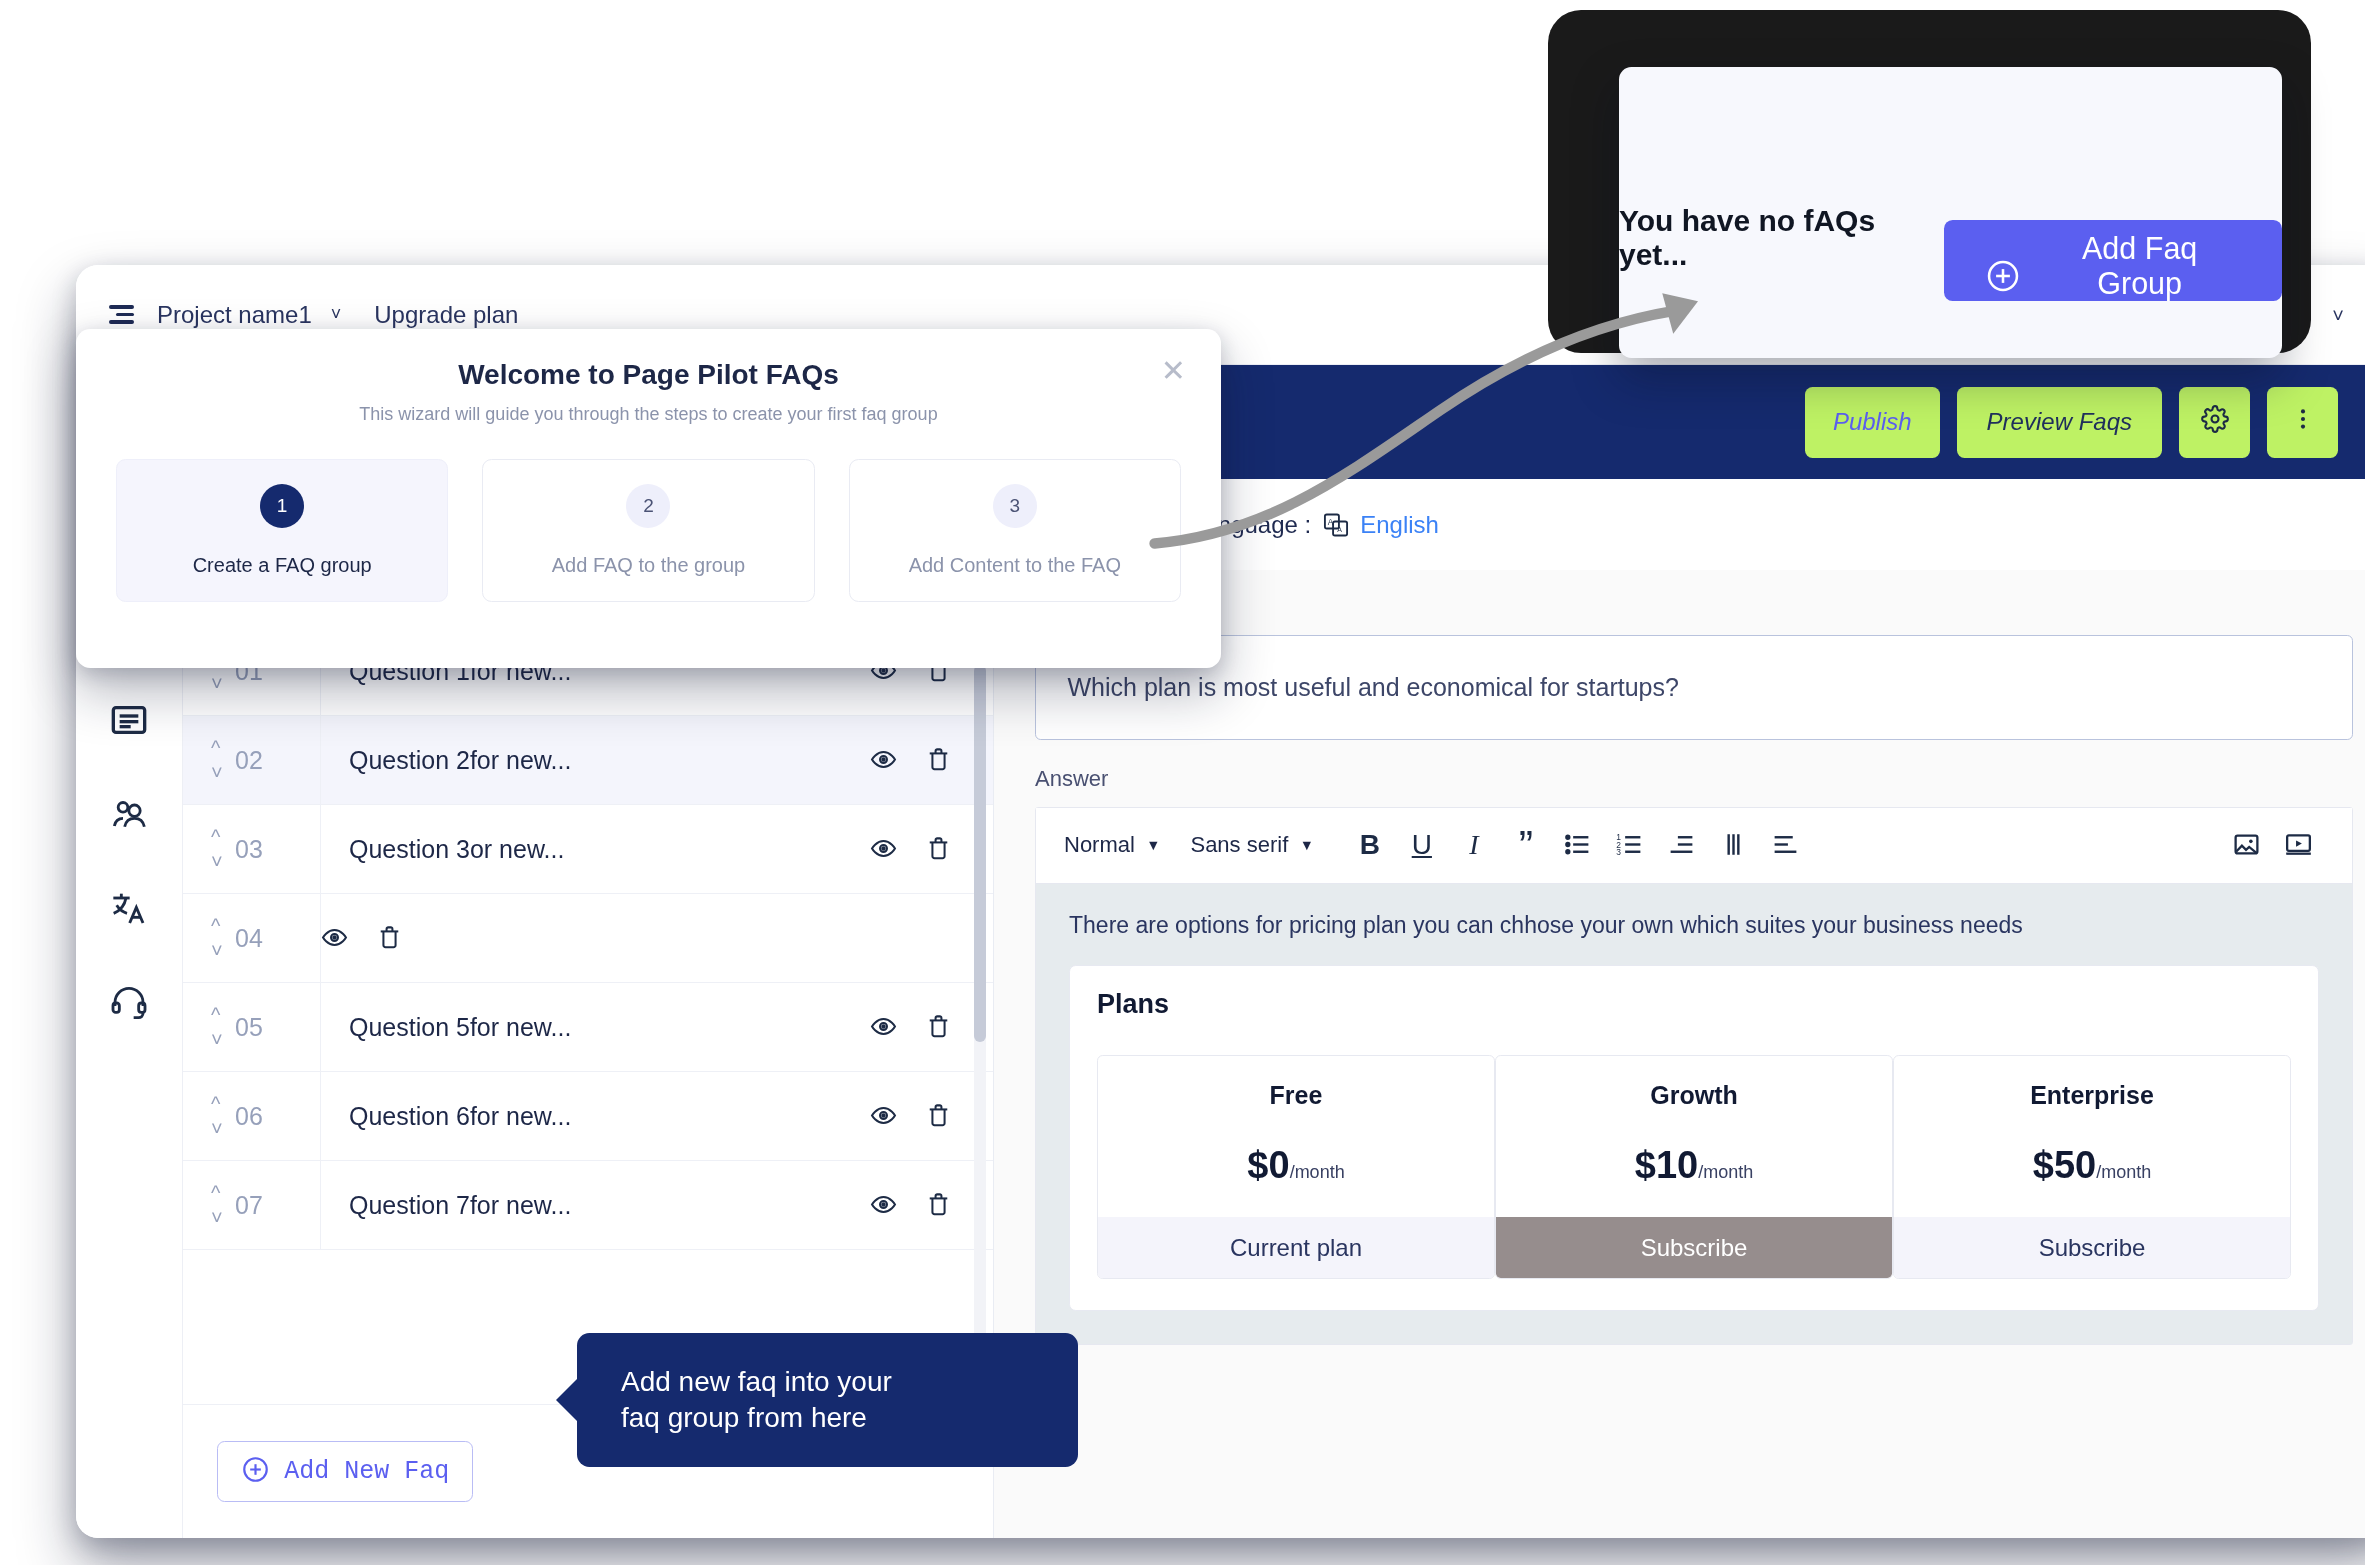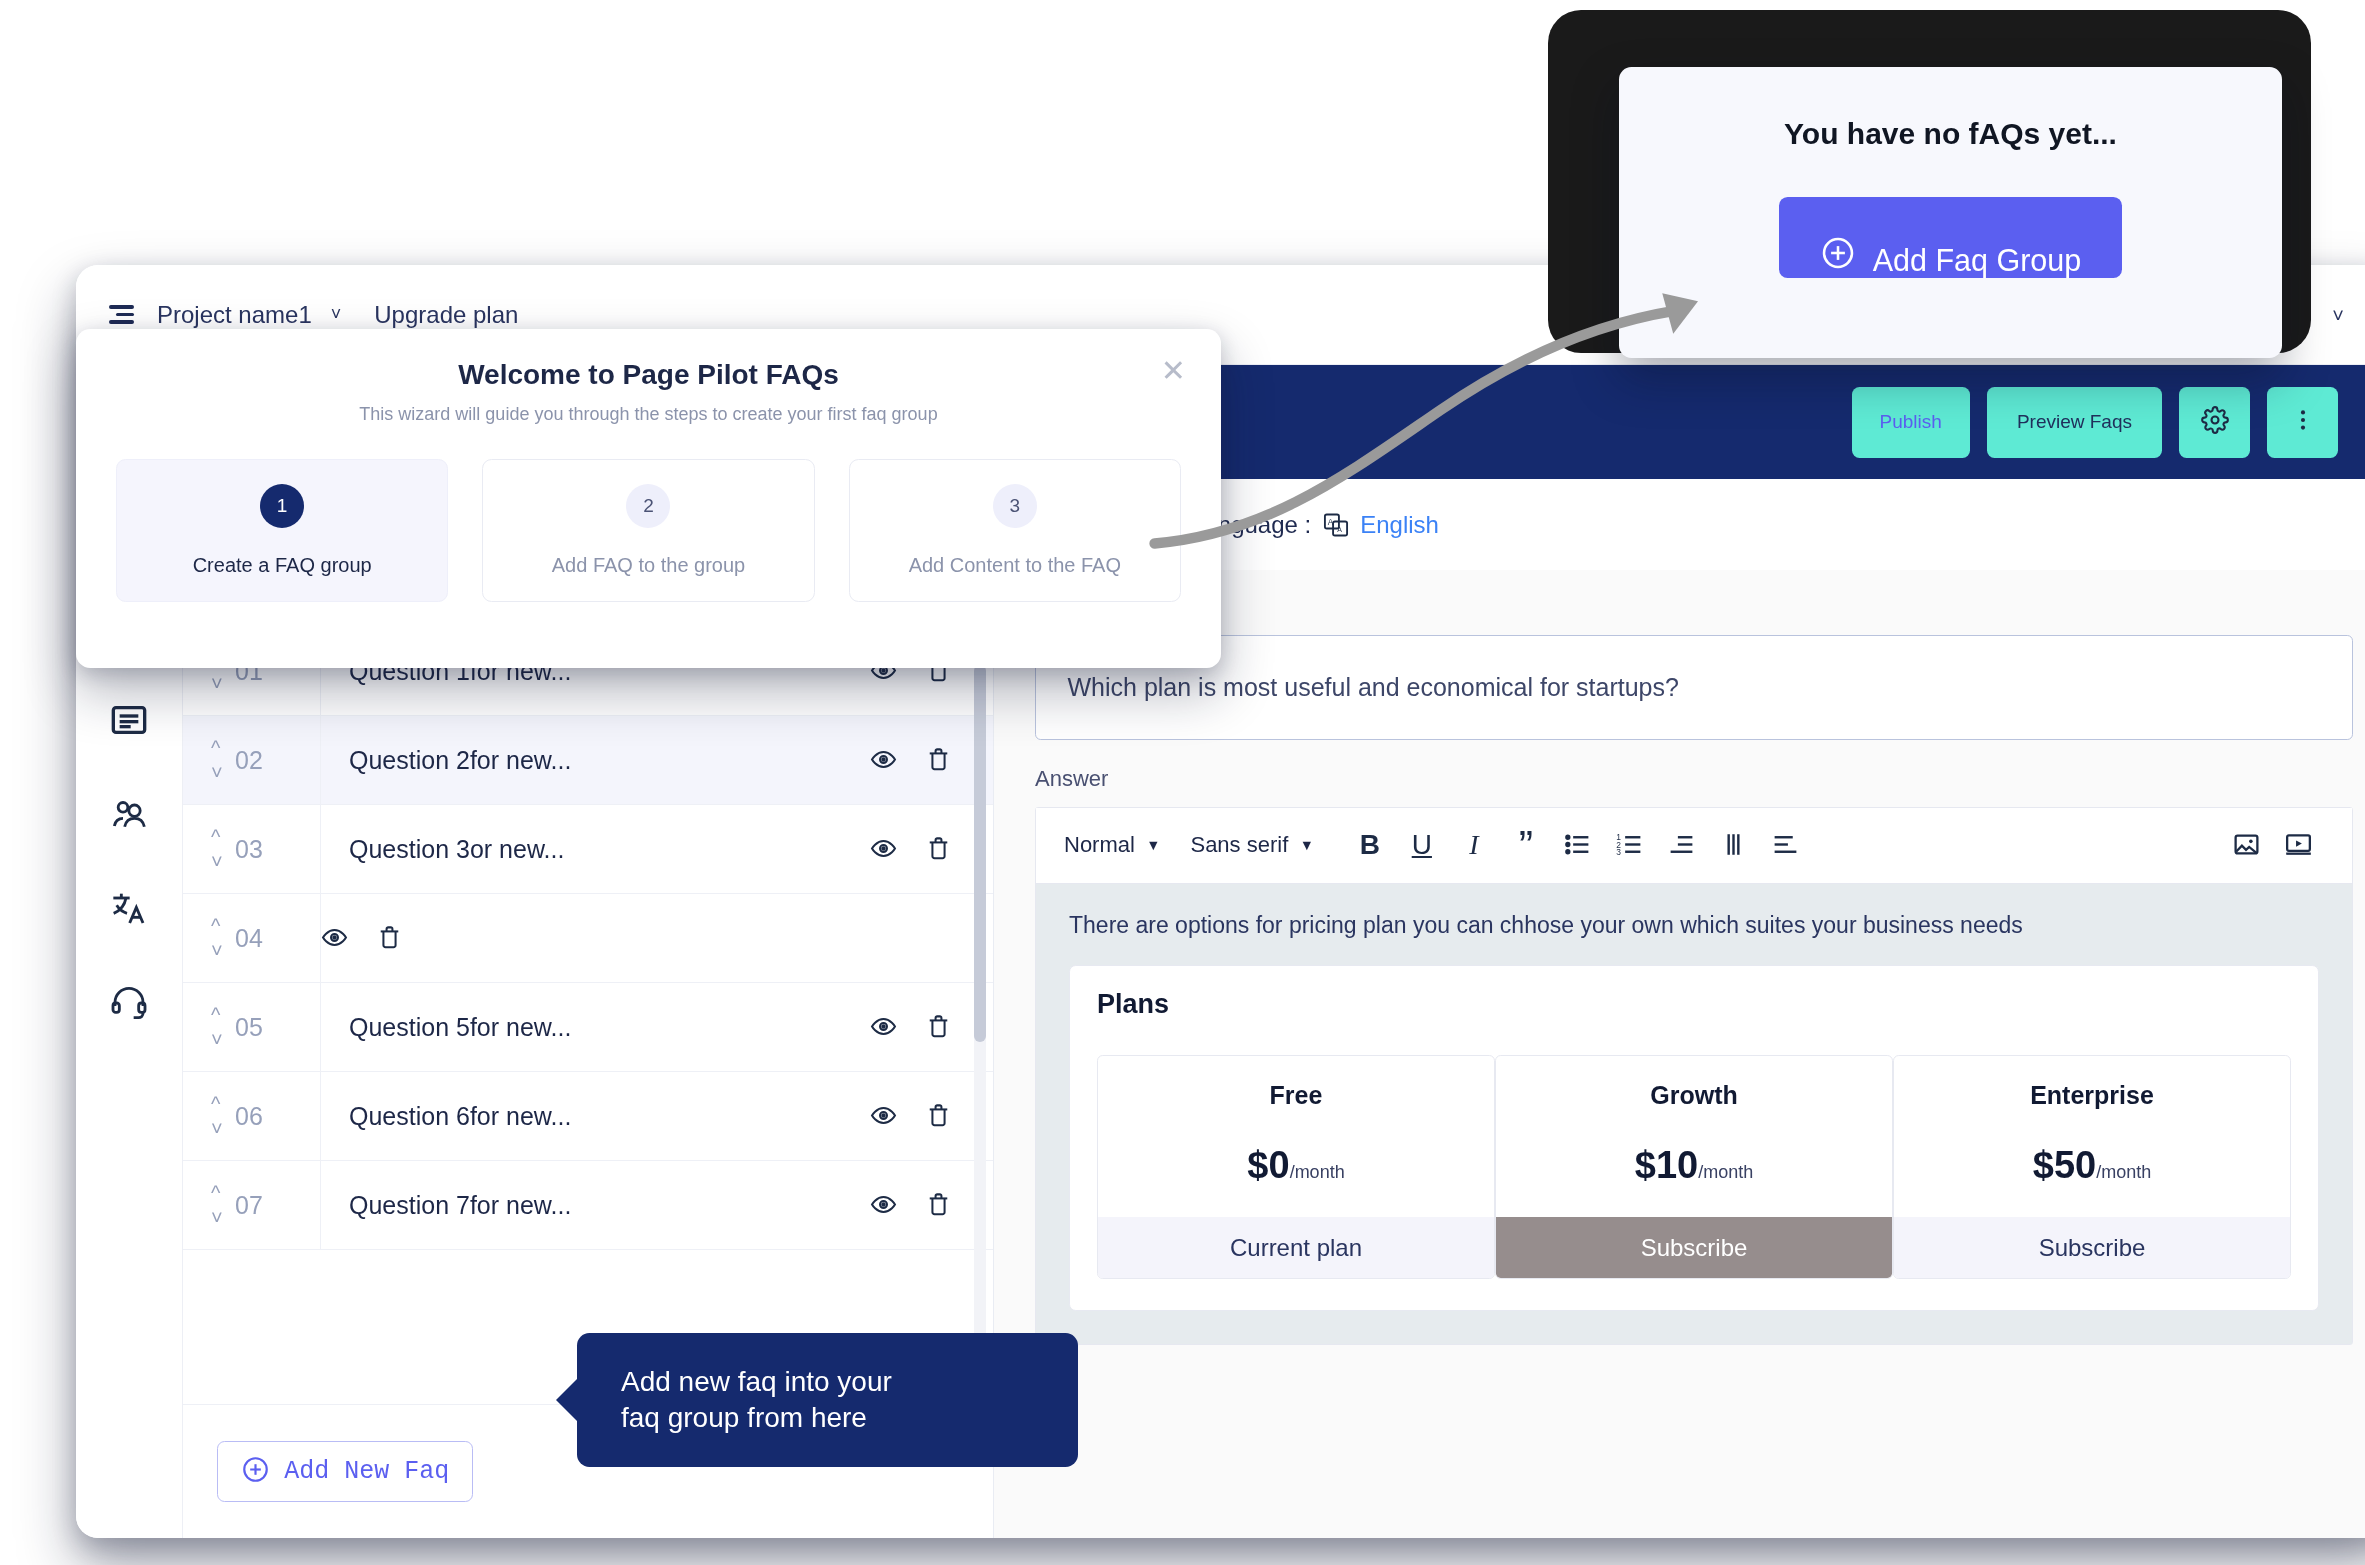--- a/index.html
+++ b/index.html
@@ -48,24 +48,24 @@
 
   
   .navy-band {
     position: absolute; left: 0; top: 100px;
     width: 100%; height: 114px;
     background: #152a6e;
     display:flex; align-items:center; justify-content:flex-end;
     padding-right: 56px; gap: 17px;
   }
   .navy-btn {
-    background:#5eead4; border-radius: 7.6px;
+    background:#bef264; border-radius: 7.6px;
     height: 71px; display:flex; align-items:center; justify-content:center;
-    padding: 0 30px; font-size: 19px; color:#20305c; white-space:nowrap;
-    border:none; cursor:pointer; font-family:inherit;
+    padding: 0 30px; font-size: 24px; color:#20305c; white-space:nowrap;
+    border:none; cursor:pointer; font-family:inherit;font-style:italic;
   }
   .navy-btn.publish { color:#5b5ff0; padding: 0 28px; }
   .navy-btn.icon-only { width: 71px; padding: 0; }
 
   
   .device-strip {
     position:absolute; left:0; top:215px; width:100%; height:91px;
     background:#ffffff; display:flex; align-items:center;
     border-bottom:0.5px solid #e7eaf2;
   }
@@ -220,21 +220,21 @@
   .popover-shadowframe{
     position:absolute; left:1548px; top:9.5px;
     width:763px; height:343px;
     background:#1a1a1a; border-radius:33px;
   }
   .popover {
     position:absolute; left:1619px; top:67px;
     width:663px; height:291px;
     background:#f7f8fd; border-radius:12.4px;
     box-shadow:0 21px 46px rgba(10,15,35,.34);
-    display:flex; flex-direction:column; align-items:center; padding-top:50px;
+    display:flex; flex-direction:row; align-items:center; padding-top:50px;
   }
   .popover-title { font-size:30px; font-weight:bold; color:#101623; }
   .popover-btn {
     margin-top:46px; display:flex; align-items:flex-end; gap:17px;
     background:#5b5ff0; color:#ffffff; border:none; border-radius:8.6px;
     height:81px; padding:0 41px; font-size:30.5px; cursor:pointer; font-family:inherit;
   }
   .popover-btn svg { width:36px; height:36px; }
 
   

